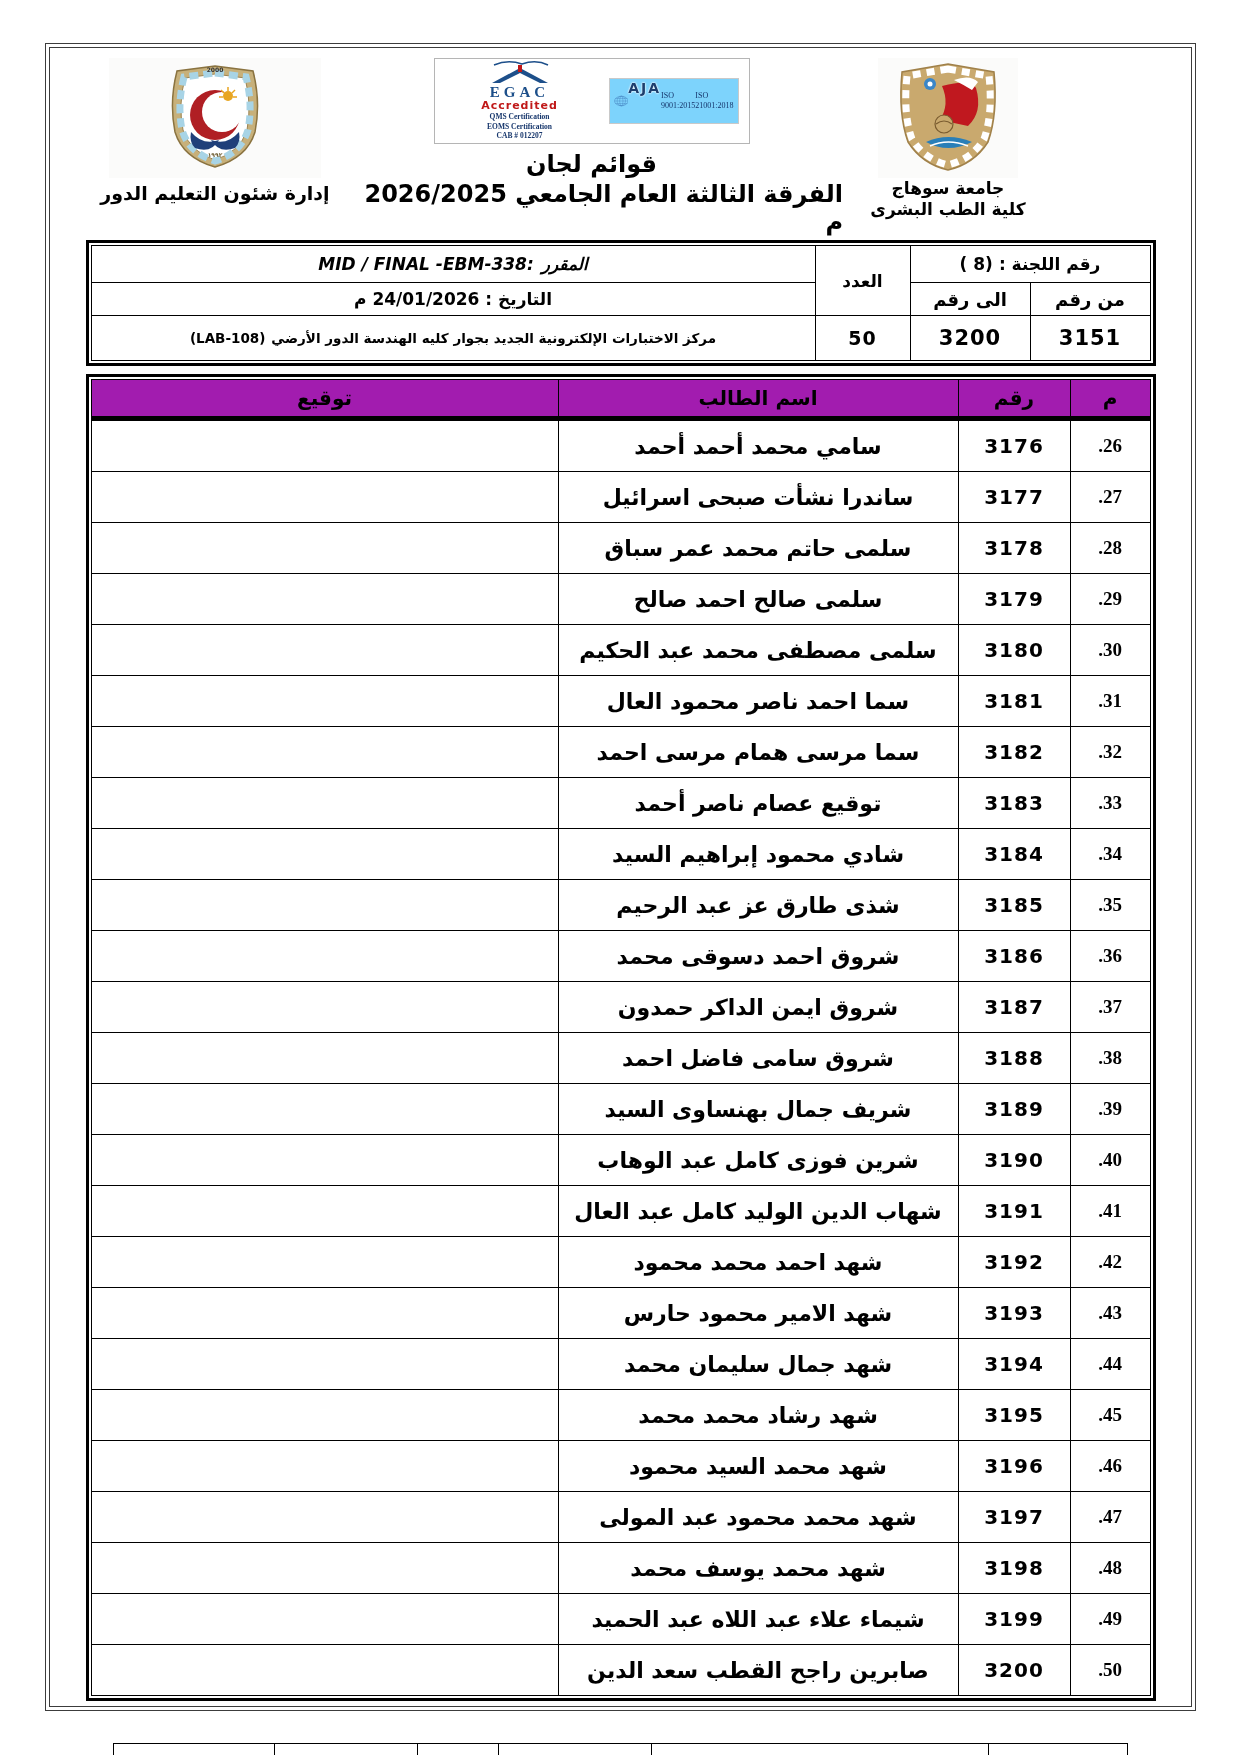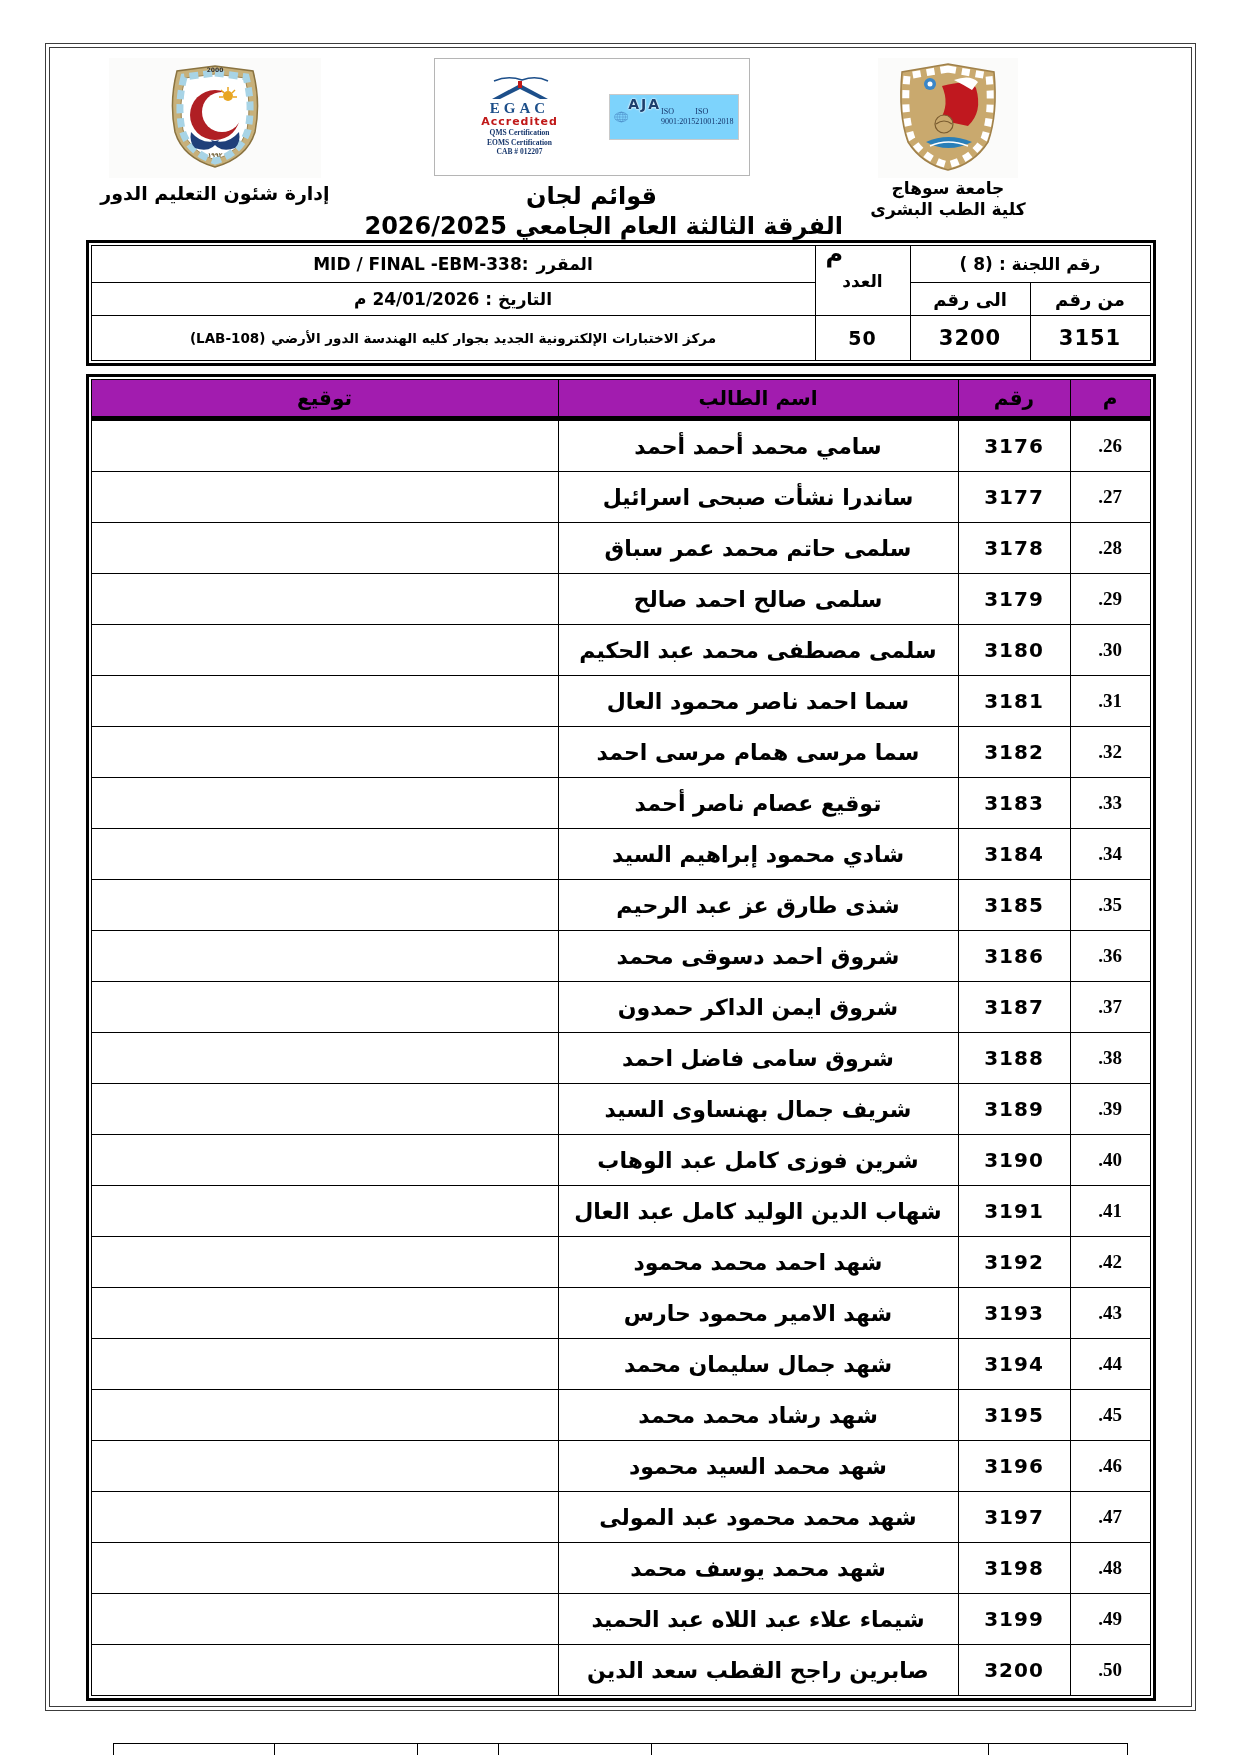--- a/index.html
+++ b/index.html
@@ -11,21 +11,21 @@
   
   .hdr{display:flex;flex-direction:row;align-items:flex-start;padding-top:10px;height:172px;}
   .hdr-left{width:250px;margin-left:40px;text-align:center;flex:0 0 auto;}
   .hdr-center{flex:1 1 auto;display:flex;flex-direction:column;align-items:center;}
   .hdr-right{width:210px;margin-right:138px;text-align:center;flex:0 0 auto;}
   .org-label{font-weight:700;font-size:19px;margin-top:4px;direction:rtl;}
   .org-line{font-weight:700;font-size:17px;direction:rtl;line-height:1.25;}
   .logo-box{background:#fbfbfa;display:inline-block;padding:2px 6px;}
 
   .cert-box{background:#fff;border:1px solid #b5b5b5;display:flex;gap:14px;
-            padding:20px 10px;align-items:center;height:76px;}
+            padding:4px 10px;align-items:center;height:76px;}
   .egac{display:flex;flex-direction:column;align-items:center;width:150px;}
   .egac-name{color:#1d4f8a;font-weight:700;font-size:15px;letter-spacing:4px;
              font-family:"Liberation Serif",serif;line-height:1;}
   .egac-sub{color:#c01818;font-weight:700;font-size:11px;letter-spacing:1px;line-height:1.1;}
   .egac-line{color:#15356b;font-weight:700;font-size:7.5px;line-height:1.25;
              font-family:"Liberation Serif",serif;}
   .aja{display:flex;flex-direction:row;align-items:center;width:120px;
        border:1px solid #c9c9c9;padding:2px 4px;background:#7dd3fc;position:relative;}
   .aja-name{color:#1d3f6e;font-weight:700;font-size:14px;letter-spacing:2px;
             margin-top:-26px;text-shadow:0 0 2px #fff,0 0 2px #fff;line-height:1;}
@@ -35,21 +35,21 @@
   .title2{font-weight:700;font-size:24px;direction:rtl;margin-top:2px;}
 
   
   .wrap{border:3px solid #000;padding:2px;width:1060px;margin:10px auto 0 auto;background:#fff;}
   table{border-collapse:collapse;width:100%;}
   .info-tbl{direction:rtl;}
   .info-tbl td{border:1px solid #000;text-align:center;vertical-align:middle;padding:0 4px;}
   .cell-committee{font-weight:700;font-size:17px;height:36px;}
   .cell-course{height:36px;}
   .course-flex{display:flex;direction:ltr;justify-content:center;align-items:center;gap:8px;
-               font-weight:700;font-size:17px;}
+               font-weight:700;font-size:17px;font-style:italic;}
   .cell-date{font-weight:700;font-size:17px;direction:rtl;height:32px;}
   .cell-range-label{font-weight:700;font-size:18px;height:32px;}
   .cell-count-label{font-weight:700;font-size:17px;}
   .cell-loc{height:44px;}
   .loc-flex{display:flex;direction:rtl;justify-content:center;align-items:center;gap:6px;
             font-weight:700;font-size:13.5px;}
   .cell-num{font-weight:700;font-size:21px;letter-spacing:1px;}
   .committee-flex{display:flex;direction:rtl;justify-content:center;align-items:center;gap:6px;}
 
   

